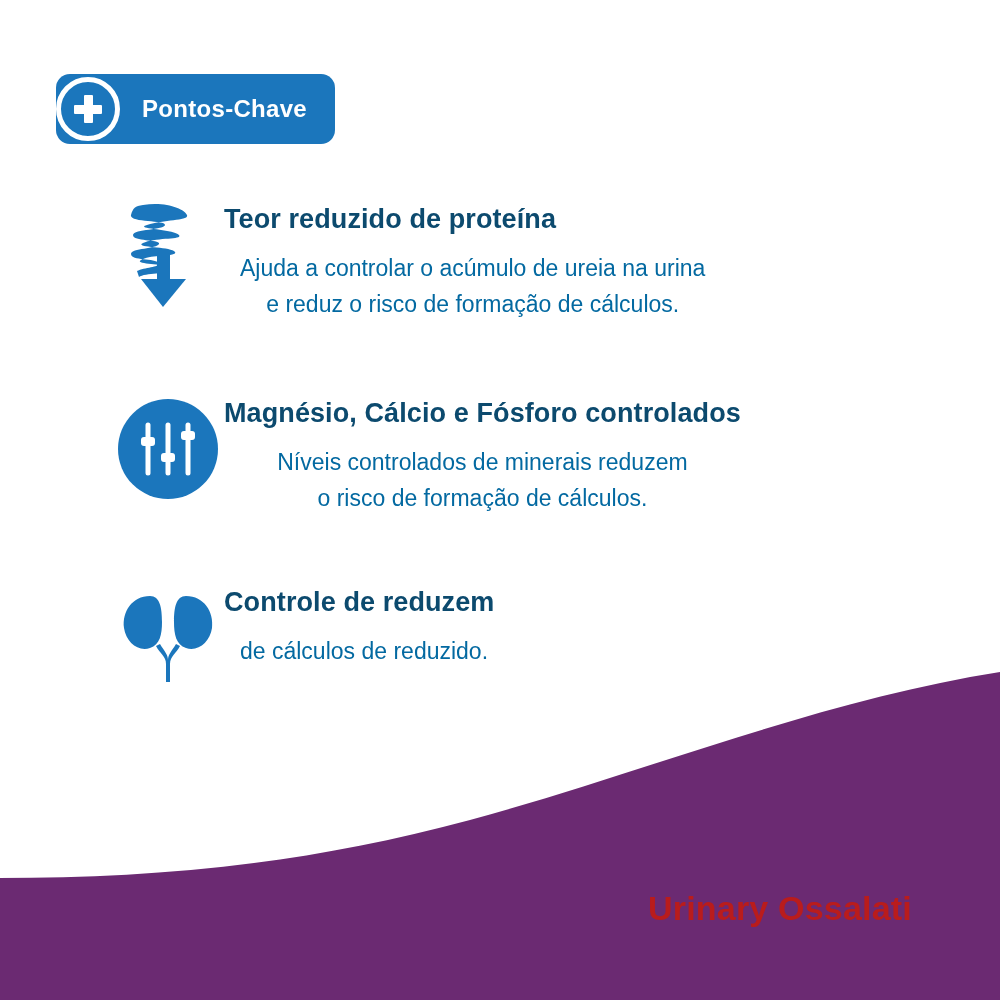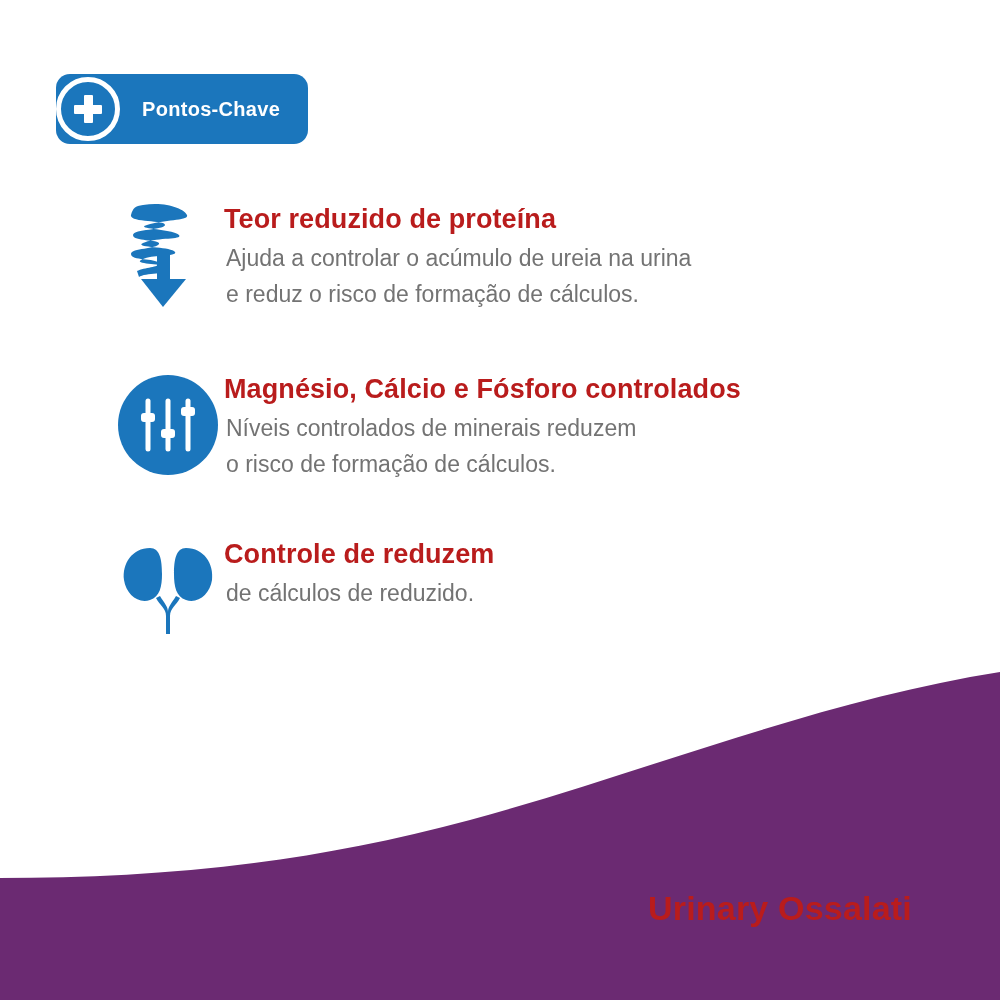--- a/index.html
+++ b/index.html
@@ -35,21 +35,21 @@
     background: #1b76bc;
     border-radius: 14px;
     display: flex;
     align-items: center;
     padding-left: 86px;
     padding-right: 28px;
     box-sizing: border-box;
   }
   .badge-label {
     color: #ffffff;
-    font-size: 20px;
+    font-size: 24px;
     font-weight: bold;
     letter-spacing: 0.3px;
     white-space: nowrap;
   }
   .badge-circle {
     position: absolute;
     left: 0px;
     top: 3px;
     width: 64px;
     height: 64px;
@@ -96,34 +96,35 @@
     display: flex;
     align-items: center;
     justify-content: center;
     padding-top: 6px;
     box-sizing: border-box;
   }
   .feature-text {
     padding-top: 8px;
   }
   .feature-title {
-    color: #b91c1c;
+    color: #0c4a6e;
     font-size: 27px;
     font-weight: bold;
     letter-spacing: 0.1px;
     margin: 0 0 6px 0;
     line-height: 1.15;
     white-space: nowrap;
   }
   .feature-desc {
-    color: #737373;
+    color: #0369a1;
     font-size: 23px;
     line-height: 1.55;
-    margin: 2px;
+    margin: 16px;
     font-weight: 400;
+    text-align: center;
   }
   .feature-desc span {
     display: block;
   }
 
   
   .feature.r1 { margin-bottom: 52px; }
   .feature.r2 { margin-bottom: 46px; }
   .feature.r3 { margin-bottom: 0; }
 

